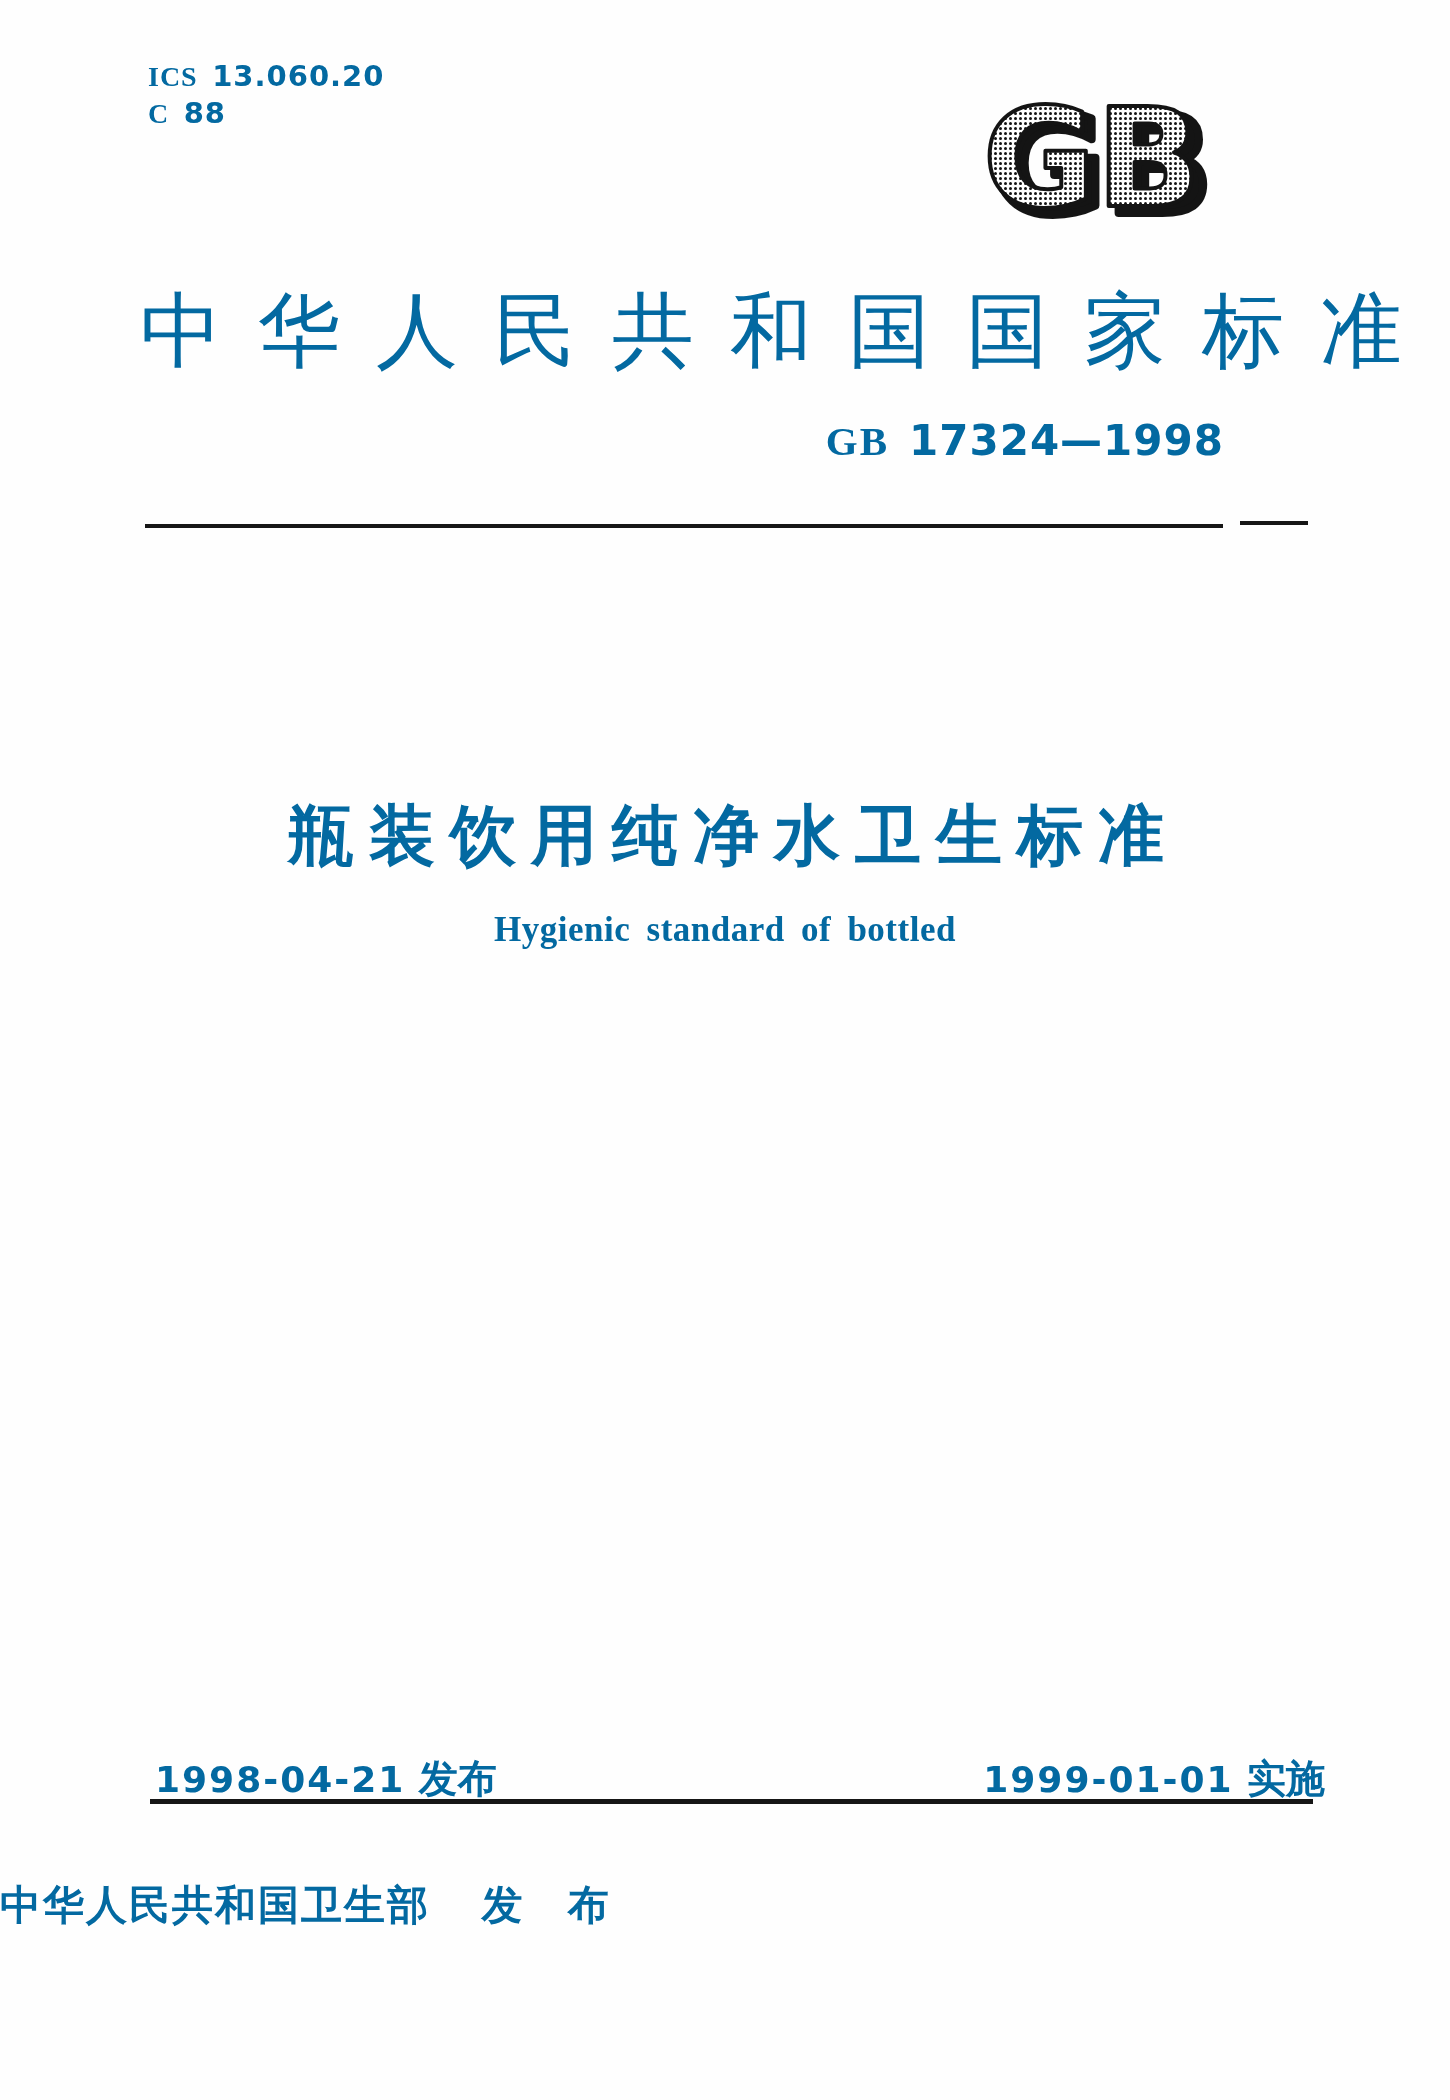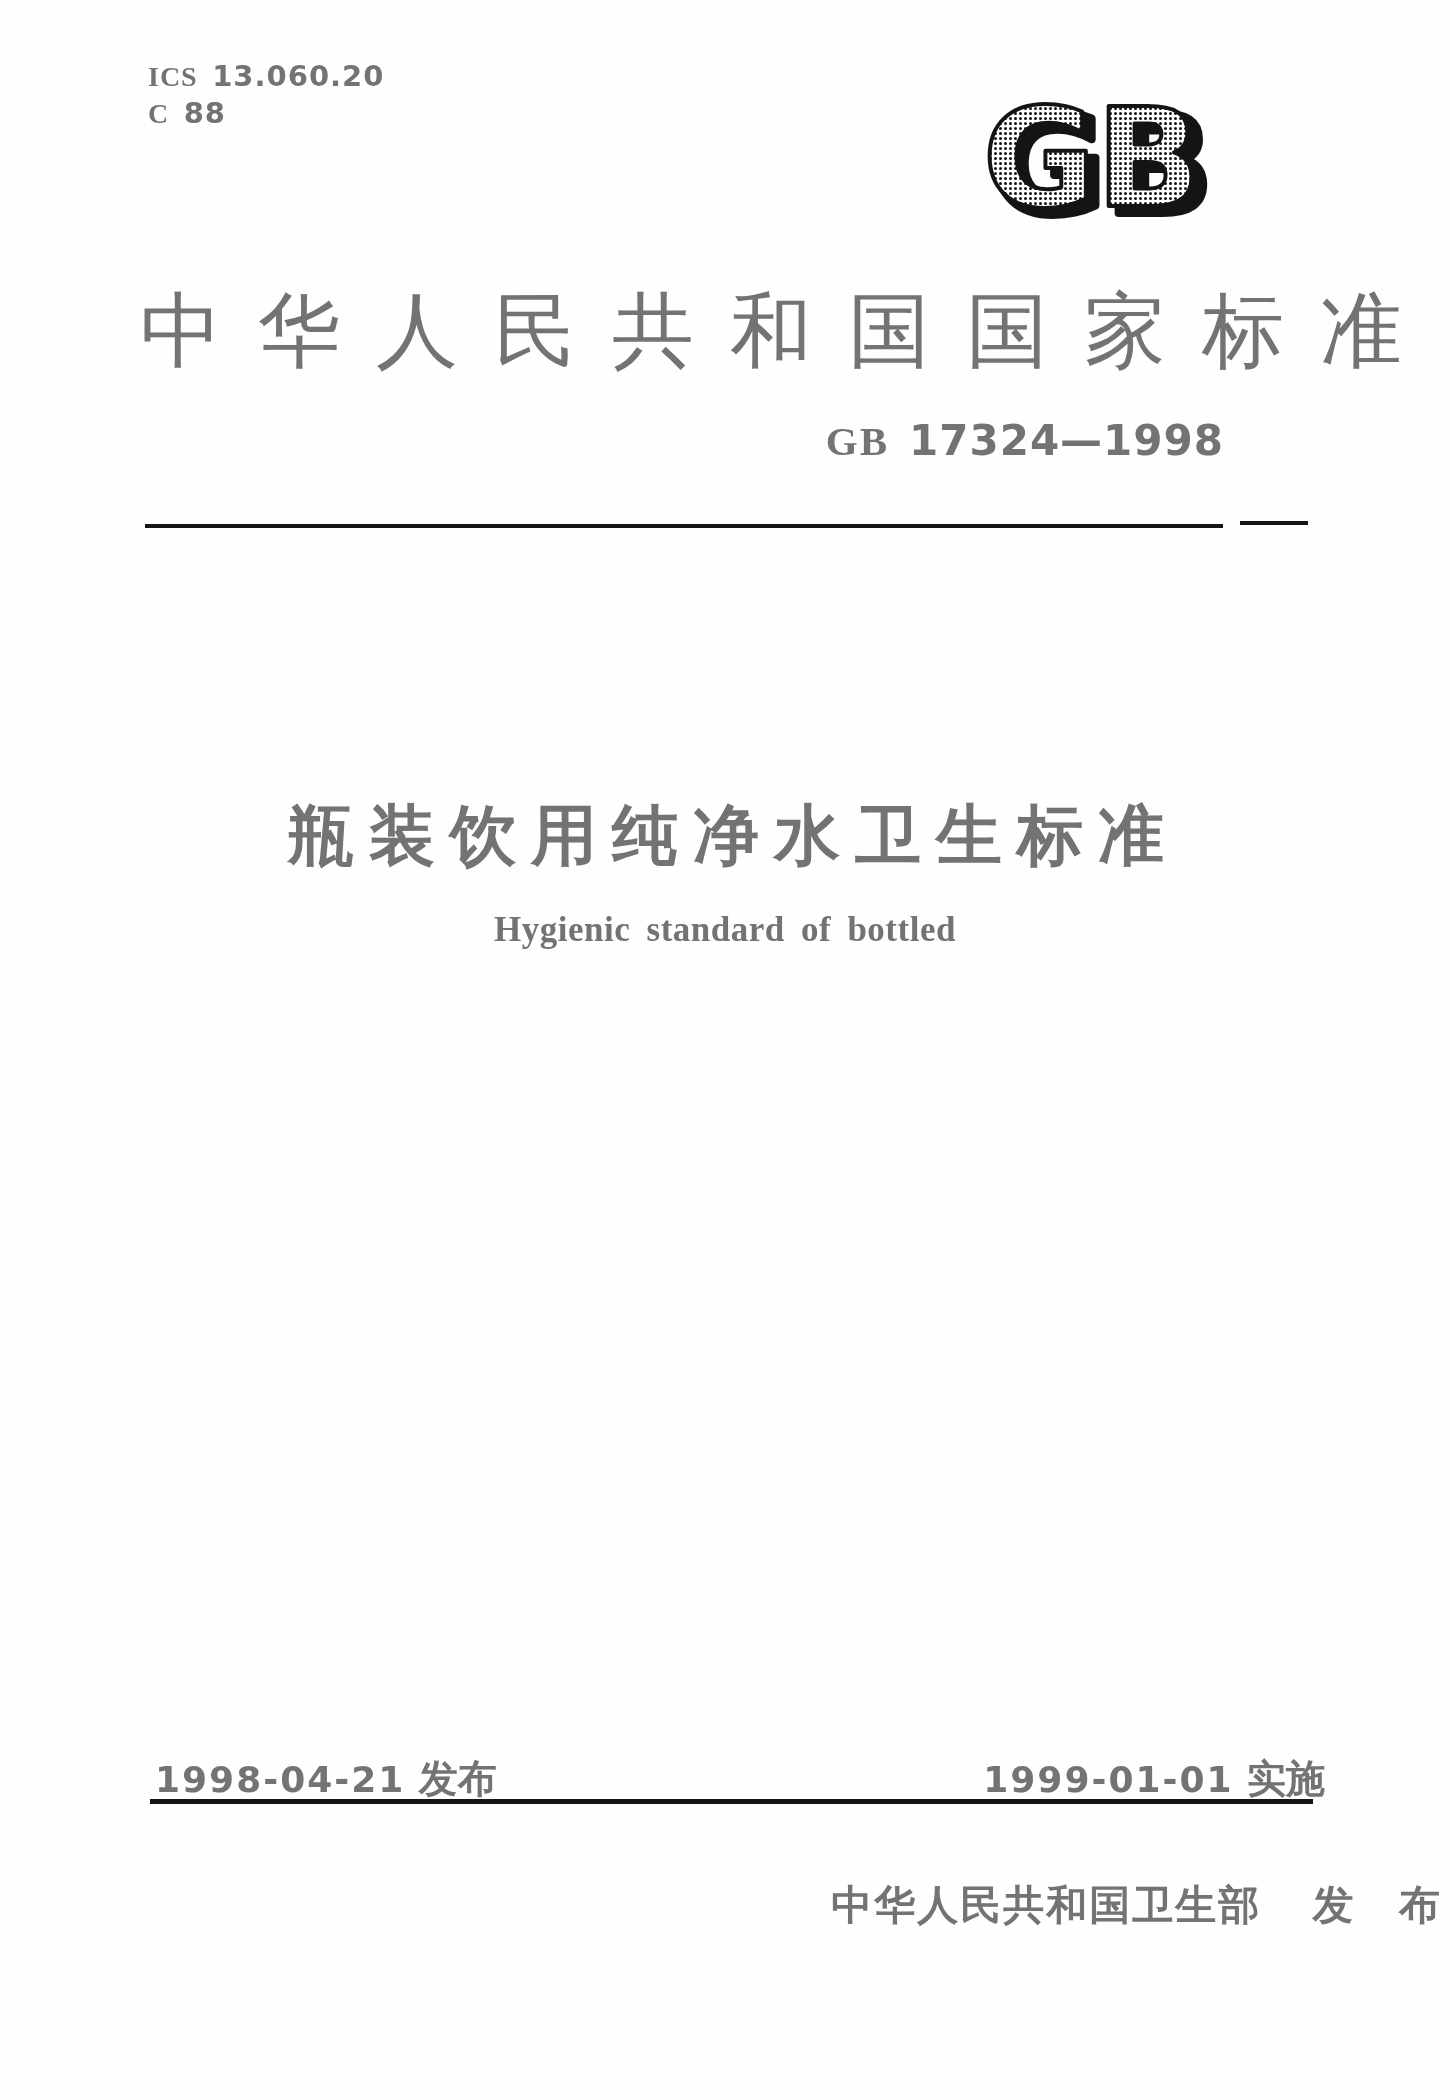--- a/index.html
+++ b/index.html
@@ -6,21 +6,21 @@
     margin: 0;
     padding: 0;
     background: #e8e8e8;
   }
   .page {
     position: relative;
     width: 1450px;
     height: 2100px;
     margin: 0 auto;
     background: #fefefe;
-    color: #737373;
+    color: #0369a1;
     overflow: hidden;
     font-family: "Liberation Sans", sans-serif;
   }
 
   
   .ics-block {
     position: absolute;
     left: 148px;
     top: 60px;
     line-height: 33px;
@@ -165,21 +165,21 @@
     height: 5px;
     background: #161616;
   }
 
   
   .footer-issuer {
     position: absolute;
     left: 0;
     top: 1878px;
     width: 1450px;
-    text-align: right;
+    text-align: left;
     font-family: "Liberation Sans", "DejaVu Sans", sans-serif;
     font-weight: bold;
     font-size: 41px;
     white-space: nowrap;
   }
   .footer-issuer .issuer-name { letter-spacing: 2px; }
   .footer-issuer .publish-label {
     margin-left: 40px;
     letter-spacing: 10px;
     word-spacing: 14px;

